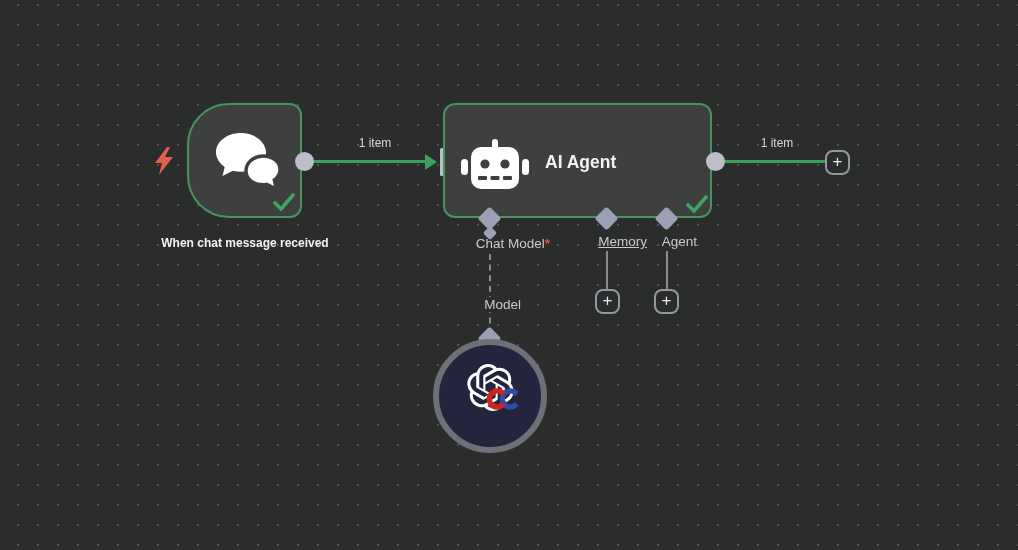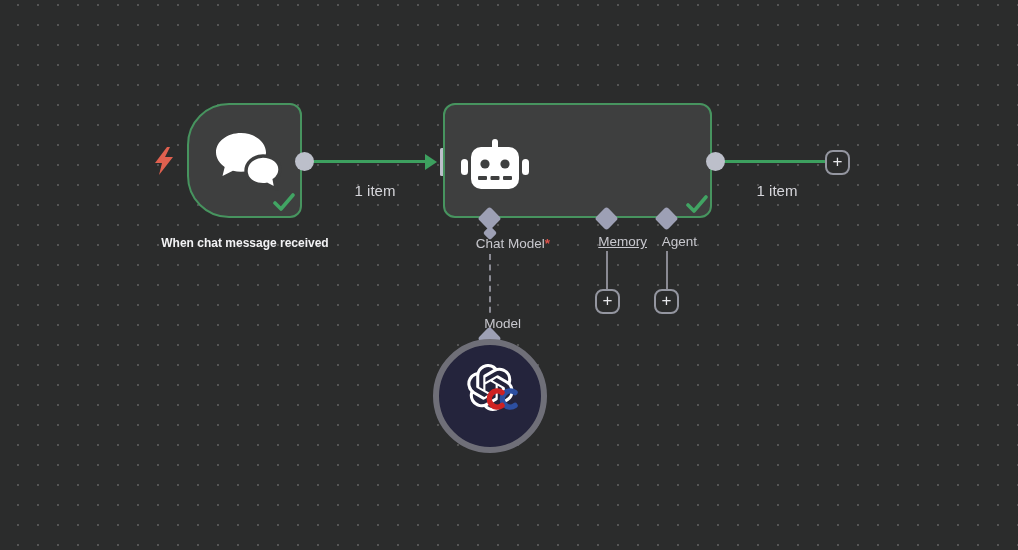--- a/index.html
+++ b/index.html
@@ -12,21 +12,21 @@
   html,body{width:1018px;height:550px;overflow:hidden;}
   body{font-family:"Liberation Sans","DejaVu Sans",sans-serif;background:var(--canvas-bg);position:relative;}
   #canvas{position:absolute;inset:0;
     background-color:var(--canvas-bg);
     background-image:radial-gradient(circle,var(--dot) 1.2px,transparent 1.4px);
     background-size:20px 20px;background-position:8px 15px;}
   .abs{position:absolute;}
   .node{position:absolute;background:var(--node-fill);border:2px solid var(--node-border);}
   .node-title{position:absolute;color:var(--title);font-weight:bold;text-align:center;line-height:23px;}
   .conn-line{position:absolute;height:3px;background:var(--connection);border-radius:2px;}
-  .conn-label{position:absolute;color:#d6d6db;font-size:15px;text-align:center;margin-top:46px;}
+  .conn-label{position:absolute;color:#d6d6db;font-size:12px;text-align:center;}
   .endpoint-circle{position:absolute;width:19px;height:19px;border-radius:50%;background:var(--connector);}
   .input-rect{position:absolute;width:10px;height:28px;background:var(--connector);border-radius:1.5px;}
   .arrowhead{position:absolute;width:0;height:0;border-top:8px solid transparent;border-bottom:8px solid transparent;border-left:12px solid var(--connection);}
   .diamond{position:absolute;background:var(--diamond);border-radius:3px;transform:rotate(45deg);}
   .diamond.big{width:17px;height:17px;}
   .diamond.small{width:10px;height:10px;border-radius:2px;}
   .port-label{position:absolute;color:var(--label);font-size:13.5px;text-align:right;}
   .vline{position:absolute;width:2px;background:var(--line-gray);}
   .dashed-vline{position:absolute;width:0;border-left:2px dashed var(--line-gray);}
   .plus-btn{position:absolute;width:25px;height:25px;border:2px solid var(--plus-border);border-radius:8px;
@@ -72,20 +72,21 @@
       <rect x="2" y="20" width="7" height="16" rx="3.5" fill="#fff"></rect>
       <rect x="63" y="20" width="7" height="16" rx="3.5" fill="#fff"></rect>
       <rect x="12" y="8" width="48" height="42" rx="10" fill="#fff"></rect>
       <circle cx="26" cy="25" r="4.6" fill="#3e3f3f"></circle>
       <circle cx="46" cy="25" r="4.6" fill="#3e3f3f"></circle>
       <rect x="19" y="37" width="9" height="4" rx="1" fill="#3e3f3f"></rect>
       <rect x="31.5" y="37" width="9" height="4" rx="1" fill="#3e3f3f"></rect>
       <rect x="44" y="37" width="9" height="4" rx="1" fill="#3e3f3f"></rect>
     </svg>
   </div>
+  <div class="node-title" style="left:545px;top:151px;width:140px;text-align:left;font-size:17.5px;">AI Agent</div>
   <div class="abs" style="left:686px;top:194px;">
     <svg width="22" height="20" viewBox="0 0 22 20">
       <path d="M2 11 L8 17 L20 3" fill="none" stroke="var(--check)" stroke-width="3.6" stroke-linecap="round" stroke-linejoin="round"></path>
     </svg>
   </div>
 
   <div class="conn-line" style="left:716px;top:160px;width:110px;"></div>
   <div class="endpoint-circle" style="left:706px;top:152px;"></div>
   <div class="conn-label" style="left:747px;top:136px;width:60px;">1 item</div>
   <div class="plus-btn" style="left:825px;top:150px;">
@@ -106,21 +107,21 @@
   <div class="vline" style="left:606px;top:251px;height:40px;"></div>
   <div class="vline" style="left:666px;top:251px;height:40px;"></div>
   <div class="plus-btn" style="left:595px;top:289px;">
     <span>+</span>
   </div>
   <div class="plus-btn" style="left:654px;top:289px;">
     <span>+</span>
   </div>
 
   <div class="dashed-vline" style="left:489px;top:254px;height:80px;"></div>
-  <div class="port-label model-port-label" style="left:454px;top:316px;width:72px;">Model</div>
+  <div class="port-label model-port-label" style="left:454px;top:297px;width:72px;">Model</div>
   <div class="diamond big" style="left:481px;top:330px;"></div>
 
   <div class="abs" style="left:433px;top:339px;width:114px;height:114px;border-radius:50%;
        background:var(--model-fill);border:6px solid var(--model-ring);"></div>
   <div class="abs" style="left:467px;top:364px;width:47px;height:47px;">
     <svg width="47" height="47" viewBox="0 0 24 24">
       <path fill="#fff" d="M22.2819 9.8211a5.9847 5.9847 0 0 0-.5157-4.9108 6.0462 6.0462 0 0 0-6.5098-2.9A6.0651 6.0651 0 0 0 4.9807 4.1818a5.9847 5.9847 0 0 0-3.9977 2.9 6.0462 6.0462 0 0 0 .7427 7.0966 5.98 5.98 0 0 0 .511 4.9107 6.051 6.051 0 0 0 6.5146 2.9001A5.9847 5.9847 0 0 0 13.2599 24a6.0557 6.0557 0 0 0 5.7718-4.2058 5.9894 5.9894 0 0 0 3.9977-2.9001 6.0557 6.0557 0 0 0-.7475-7.073zm-9.022 12.6081a4.4755 4.4755 0 0 1-2.8764-1.0408l.1419-.0804 4.7783-2.7582a.7948.7948 0 0 0 .3927-.6813v-6.7369l2.02 1.1686a.071.071 0 0 1 .038.0615v5.5826a4.504 4.504 0 0 1-4.4945 4.4849zm-9.6607-4.1254a4.4708 4.4708 0 0 1-.5346-3.0137l.142.0852 4.783 2.7582a.7712.7712 0 0 0 .7806 0l5.8428-3.3685v2.3324a.0804.0804 0 0 1-.0332.0615L9.74 19.9502a4.4992 4.4992 0 0 1-6.1408-1.6464zM2.3408 7.8956a4.485 4.485 0 0 1 2.3655-1.9728V11.6a.7664.7664 0 0 0 .3879.6765l5.8144 3.3543-2.0201 1.1685a.0757.0757 0 0 1-.071 0l-4.8303-2.7865A4.504 4.504 0 0 1 2.3408 7.8956zm16.5963 3.8558L13.1038 8.364 15.1192 7.2a.0757.0757 0 0 1 .071 0l4.8303 2.7913a4.4944 4.4944 0 0 1-.6765 8.1042v-5.6772a.79.79 0 0 0-.407-.667zm2.0107-3.0231l-.142-.0852-4.7735-2.7818a.7759.7759 0 0 0-.7854 0L9.409 9.2297V6.8974a.0662.0662 0 0 1 .0284-.0615l4.8303-2.7866a4.4992 4.4992 0 0 1 6.6802 4.66zM8.3065 12.863l-2.02-1.1638a.0804.0804 0 0 1-.038-.0567V6.0742a4.4992 4.4992 0 0 1 7.3757-3.4537l-.142.0805L8.704 5.459a.7948.7948 0 0 0-.3927.6813zm1.0976-2.3654l2.602-1.4998 2.6069 1.4998v2.9994l-2.5974 1.4997-2.6067-1.4997z"></path>
     </svg>
   </div>
   <div class="abs" style="left:482px;top:388px;width:40px;height:22px;">

